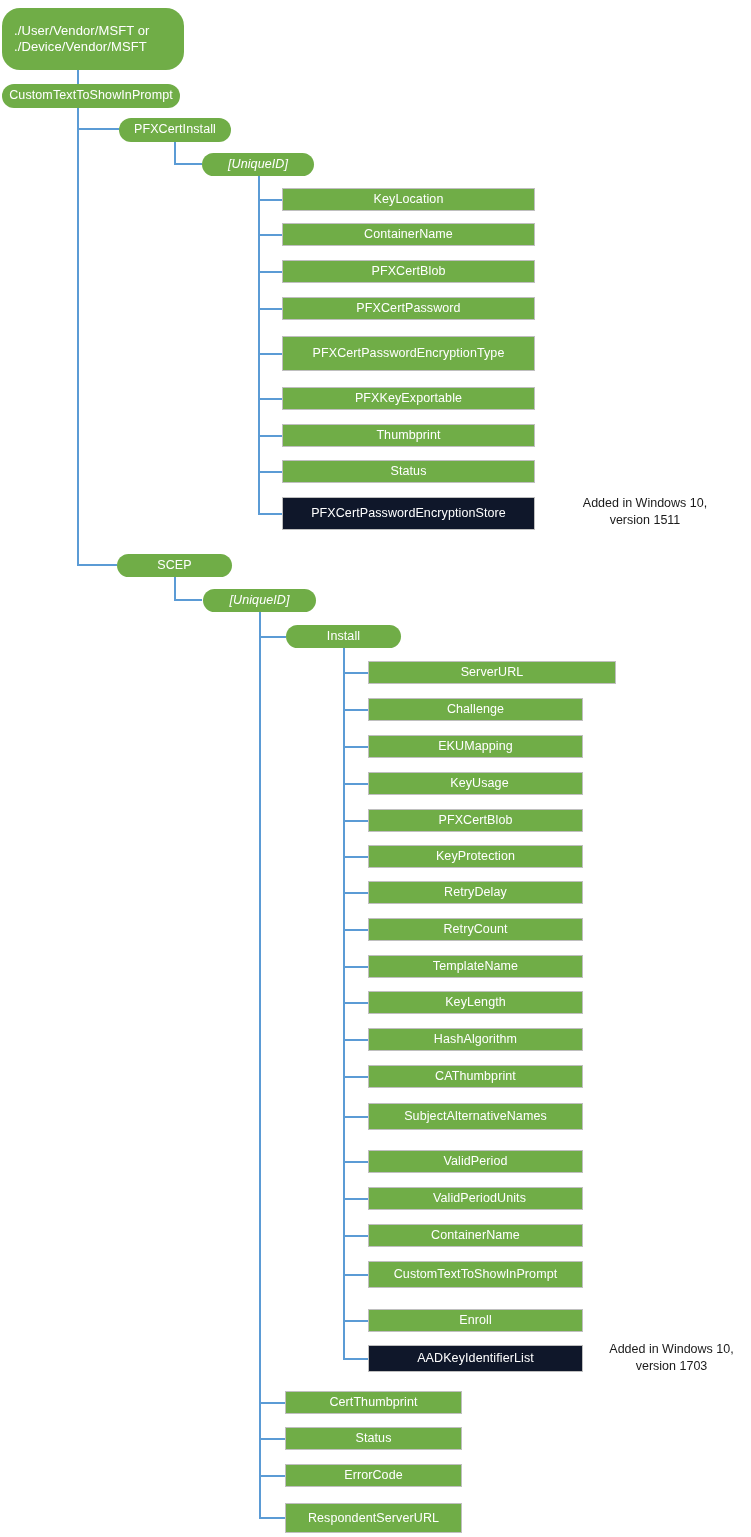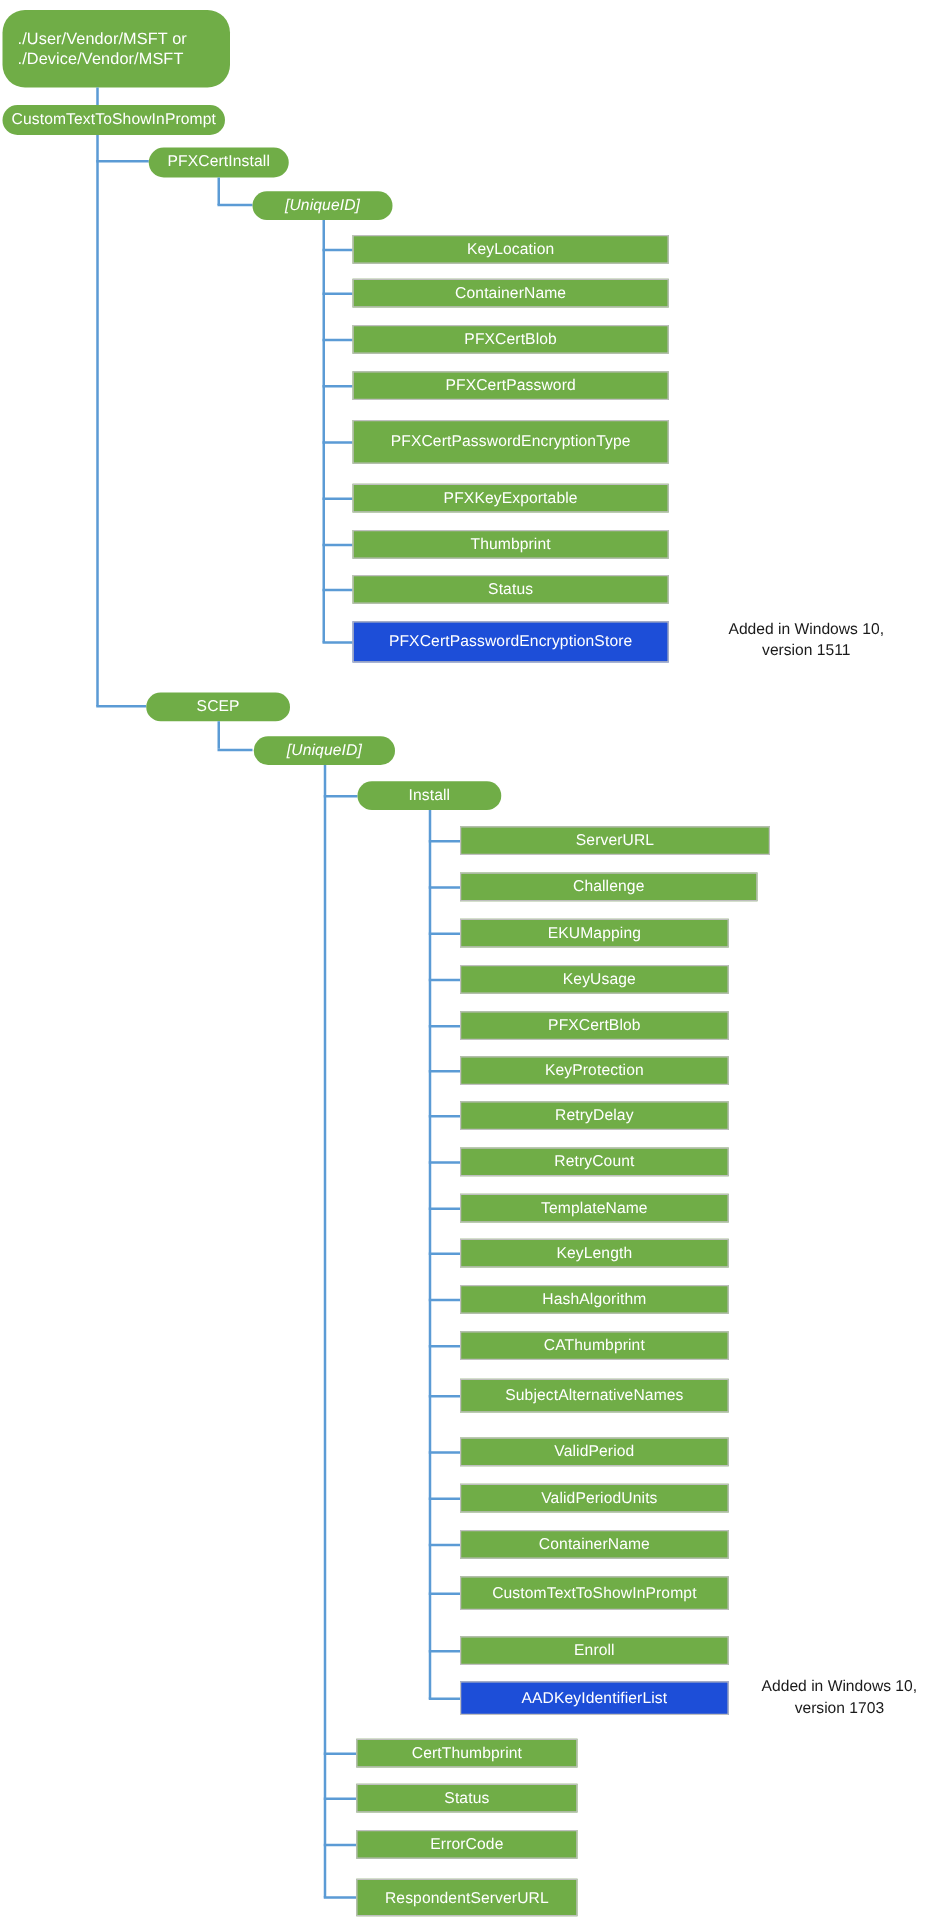--- a/index.html
+++ b/index.html
@@ -64,21 +64,21 @@
     display: flex;
     align-items: center;
     justify-content: center;
     text-align: center;
     font-size: 12.5px;
     line-height: 1.2;
     letter-spacing: 0.1px;
     padding: 0 4px;
   }
   .rect.blue {
-    background: #1d4ed8;
+    background: #0f172a;
   }
   
   .note {
     position: absolute;
     color: #1a1a1a;
     font-size: 12.5px;
     line-height: 1.35;
     text-align: center;
     white-space: pre-line;
     font-family: "Liberation Sans", "DejaVu Sans", sans-serif;
@@ -125,21 +125,21 @@
     <div class="vline" style="left: 174px; top: 577px; height: 22px;"></div>
     <div class="hline" style="left: 174px; top: 599px; width: 28px;"></div>
     <div class="pill italic" style="left: 203px; top: 589px; width: 113px; height: 23px;">[UniqueID]</div>
     <div class="vline" style="left: 259px; top: 612px; height: 906px;"></div>
     <div class="hline" style="left: 259px; top: 636px; width: 27px;"></div>
     <div class="pill" style="left: 286px; top: 625px; width: 115px; height: 23px;">Install</div>
     <div class="vline" style="left: 343px; top: 648px; height: 710.5px;"></div>
     <div class="hline" style="left: 343px; top: 672px; width: 25px;"></div>
     <div class="rect" style="left: 368px; top: 661px; width: 248px; height: 23px;">ServerURL</div>
     <div class="hline" style="left: 343px; top: 709px; width: 25px;"></div>
-    <div class="rect" style="left: 368px; top: 698px; width: 238px; height: 23px;">Challenge</div>
+    <div class="rect" style="left: 368px; top: 698px; width: 215px; height: 23px;">Challenge</div>
     <div class="hline" style="left: 343px; top: 746px; width: 25px;"></div>
     <div class="rect" style="left: 368px; top: 735px; width: 215px; height: 23px;">EKUMapping</div>
     <div class="hline" style="left: 343px; top: 783px; width: 25px;"></div>
     <div class="rect" style="left: 368px; top: 772px; width: 215px; height: 23px; padding-left: 12px;">KeyUsage</div>
     <div class="hline" style="left: 343px; top: 820px; width: 25px;"></div>
     <div class="rect" style="left: 368px; top: 809px; width: 215px; height: 23px;">PFXCertBlob</div>
     <div class="hline" style="left: 343px; top: 856px; width: 25px;"></div>
     <div class="rect" style="left: 368px; top: 845px; width: 215px; height: 23px;">KeyProtection</div>
     <div class="hline" style="left: 343px; top: 892px; width: 25px;"></div>
     <div class="rect" style="left: 368px; top: 881px; width: 215px; height: 23px;">RetryDelay</div>

